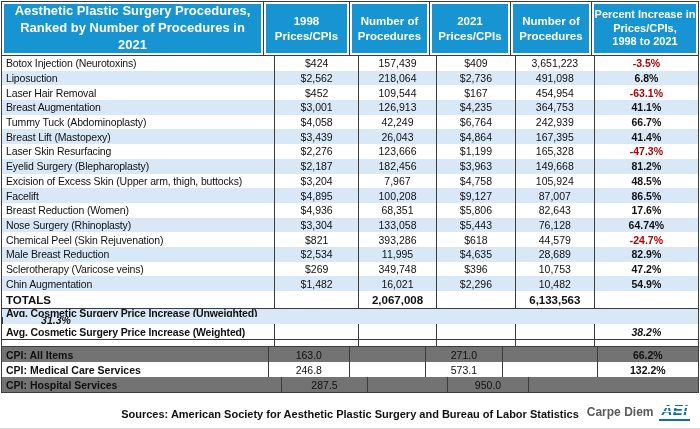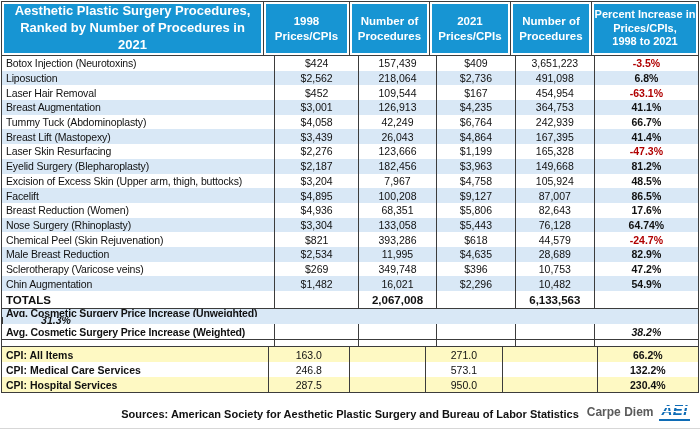--- a/index.html
+++ b/index.html
@@ -38,21 +38,21 @@
   .tr-avg{height:15px;font-size:10.5px;}
   .tr-avg .td.c1{font-weight:bold;letter-spacing:-0.15px;}
   .tr-avg .td.c6{font-weight:bold;font-style:italic;}
   .tr-avg.stripe{background:#d9e8f6;flex-direction:column;}
   
   .tr-spacer{height:6px;border-top:1px solid #3c3c3c;border-bottom:1px solid #3c3c3c;}
   
   .tr-cpi{height:15px;font-size:10.5px;}
   .tr-cpi .td.c1{font-weight:bold;}
   .tr-cpi .td.c6{font-weight:bold;margin-left:18px;}
-  .tr-cpi.stripe{background:#fef9c3;}
+  .tr-cpi.stripe{background:#737373;}
   
   .footer{position:absolute;left:0;top:393px;width:700px;height:42px;background:#fff;
           display:flex;align-items:center;justify-content:center;}
   .sources{font-size:11px;font-weight:bold;color:#111;}
   .brand{position:absolute;right:10px;top:9px;display:flex;align-items:center;gap:6px;}
   .carpe{font-size:12px;color:#5a5a5a;font-weight:bold;}
   .aei{position:relative;display:inline-block;font-size:15px;font-weight:bold;font-style:italic;
        color:#0e6cb6;letter-spacing:0.5px;line-height:1;padding:0 2px 2px 2px;border-bottom:2px solid #0e6cb6;}
   .aei::before,.aei::after{content:"";position:absolute;left:-1px;right:-1px;height:1.8px;background:#fff;}
   .aei::before{top:4px;}
@@ -273,21 +273,20 @@
       <div class="td c4">573.1</div>
       <div class="td c5"></div>
       <div class="td c6">132.2%</div>
     </div>
     <div class="tr tr-cpi stripe">
       <div class="td c1">CPI: Hospital Services</div>
       <div class="td c2">287.5</div>
       <div class="td c3"></div>
       <div class="td c4">950.0</div>
       <div class="td c5"></div>
-      <div class="td c6">230.4%</div>
     </div>
 
   </div>
 
   <div class="footer">
     <div class="sources">Sources: American Society for Aesthetic Plastic Surgery and Bureau of Labor Statistics</div>
     <div class="brand">
       <span class="carpe">Carpe Diem</span>
       <span class="aei">AEI</span>
     </div>

